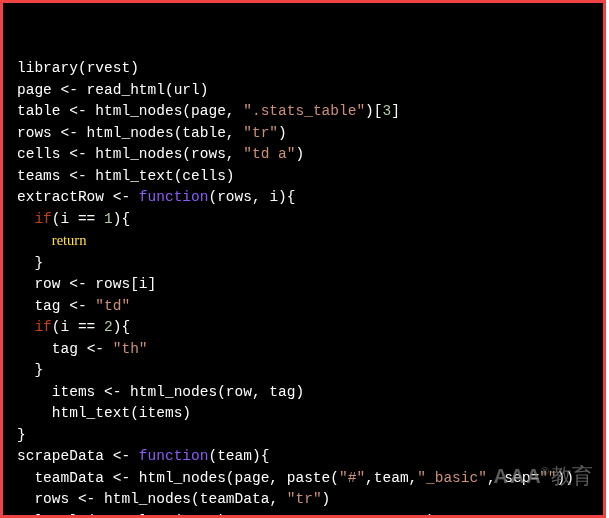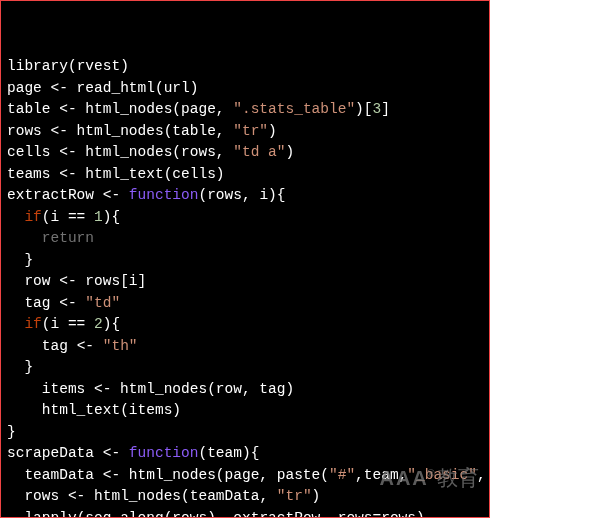--- a/index.html
+++ b/index.html
@@ -2,42 +2,42 @@
 <html><head>
 <meta charset="utf-8">
 <style>
   html, body {
     margin: 0;
     padding: 0;
     background: #ffffff;
   }
   .code-container {
     box-sizing: border-box;
-    width: 490px;
+    width: 606px;
     height: 518px;
     background: #000000;
-    border: 1px solid #ef4444;
-    padding: 12px 6px;
+    border: 3px solid #ef4444;
+    padding: 12px 14px;
     font-family: Consolas, "Courier New", monospace;
     font-size: 14.5px;
     line-height: 21.5px;
     color: #ffffff;
     white-space: pre;
     overflow: hidden;
     position: relative;
   }
   .tok-fn     { color: #ffffff; }
   .tok-ident  { color: #ffffff; }
   .tok-assign { color: #ffffff; }
   .tok-paren  { color: #ffffff; }
   .tok-comma  { color: #ffffff; }
   .tok-brace  { color: #ffffff; }
   .tok-num    { color: #b5cea8; }
   .tok-str    { color: #ce9178; }
-  .tok-kw-ret { color: #737373; }
+  .tok-kw-ret { color: #fde047; font-family: Liberation Serif, serif; }
   .tok-kw-fun { color: #8b5cf6; }
   .tok-kw-if  { color: #c2410c; font-family: Liberation Mono, monospace; }
   .tok-op     { color: #ffffff; }
   .watermark {
     position: absolute;
     right: 10px;
     bottom: 6px;
     font-family: Arial, "Microsoft YaHei", sans-serif;
     color: #7a7a7a;
     font-size: 20px;

